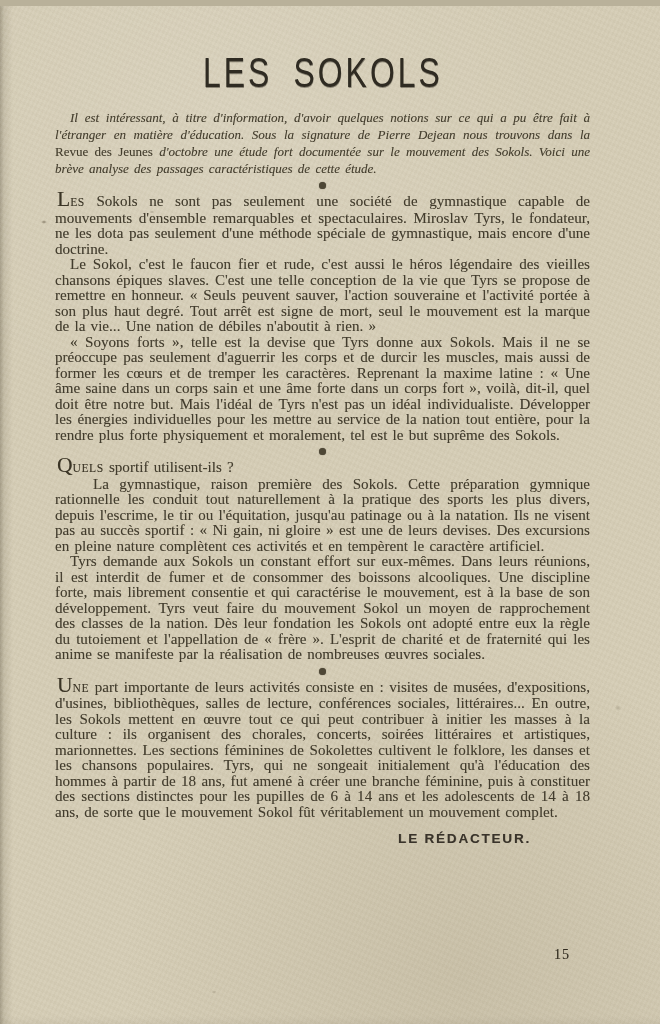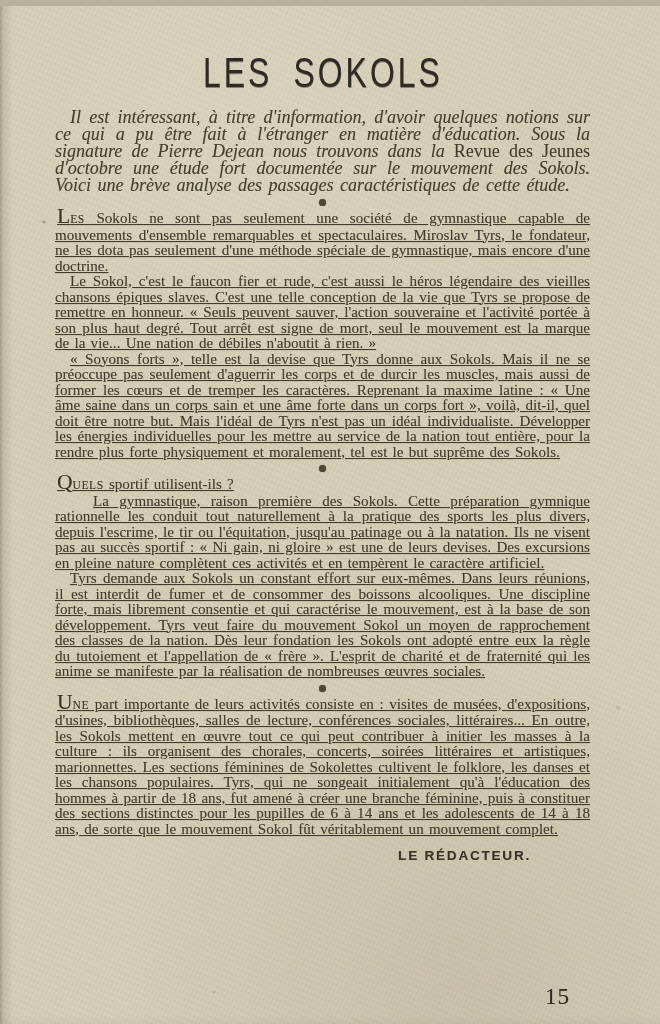--- a/index.html
+++ b/index.html
@@ -44,21 +44,21 @@
   }
   .title-text {
     display: inline-block;
     transform: scale(0.76, 1.02);
     letter-spacing: 4px;
     word-spacing: 12px;
   }
   .intro {
     margin: 0;
     font-style: italic;
-    font-size: 18px;
+    font-size: 13px;
     line-height: 17px;
     text-align: justify;
     text-indent: 15px;
     word-spacing: 2px;
     color: #443e2e;
     text-shadow: 0.2px 0.3px 0.4px rgba(56,50,36,0.30);
     font-family: Liberation Serif, serif;
   }
   .intro .roman { font-style: normal; }
   .sep-dot {
@@ -71,21 +71,20 @@
   }
   .body-p {
     margin: 0;
     font-size: 15px;
     line-height: 15.5px;
     text-align: justify;
     word-spacing: 1.4px;
     letter-spacing: 0.05px;
     color: #423c2d;
     text-shadow: 0.2px 0.3px 0.4px rgba(56,50,36,0.32);
-    text-decoration: underline;
   }
   .p-indent { text-indent: 15px; }
   .p-deep   { text-indent: 38px; }
   .lettrine { text-indent: 2px; }
   .init {
     font-size: 21.5px;
     line-height: 10px;
     font-weight: 500;
     color: #3a3425;
   }
@@ -100,24 +99,24 @@
     text-align: right;
     font-family: "Liberation Sans", "DejaVu Sans", sans-serif;
     font-weight: 700;
     font-size: 13.5px;
     letter-spacing: 1.8px;
     color: #39332a;
     text-shadow: 0.3px 0.3px 0.5px rgba(50,44,32,0.35);
   }
   .page-number {
     position: absolute;
-    top: 978px;
+    top: 941px;
     right: 90px;
     font-family: "Liberation Serif", "DejaVu Serif", serif;
-    font-size: 23px;
+    font-size: 14px;
     letter-spacing: 1px;
     color: #332d21;
     text-shadow: 0.3px 0.3px 0.5px rgba(50,44,32,0.35);
   }
 </style>
 </head>
 <body>
 
 <div class="page">
 

